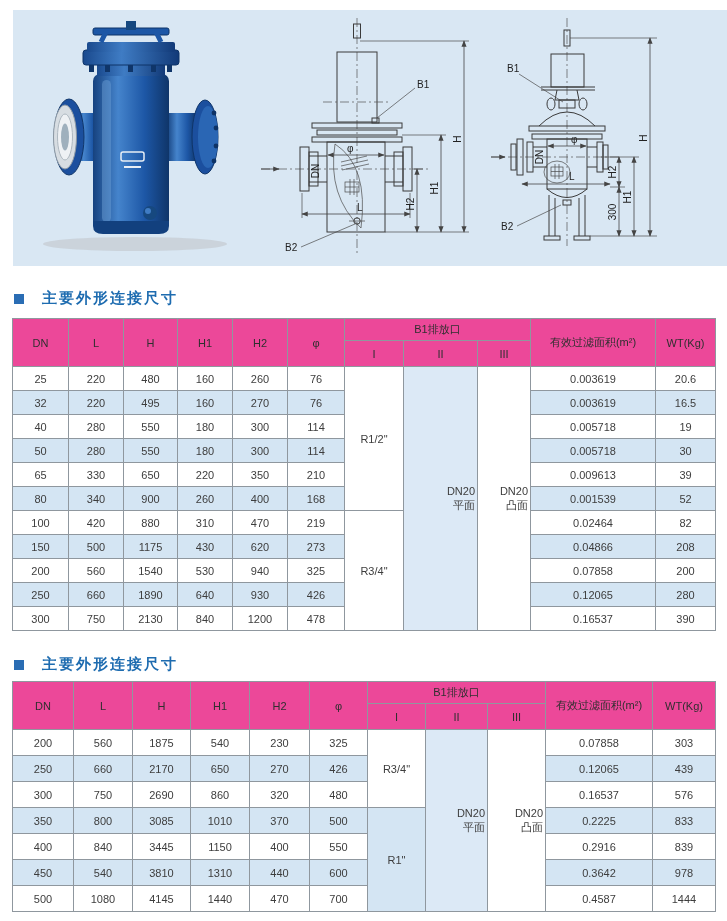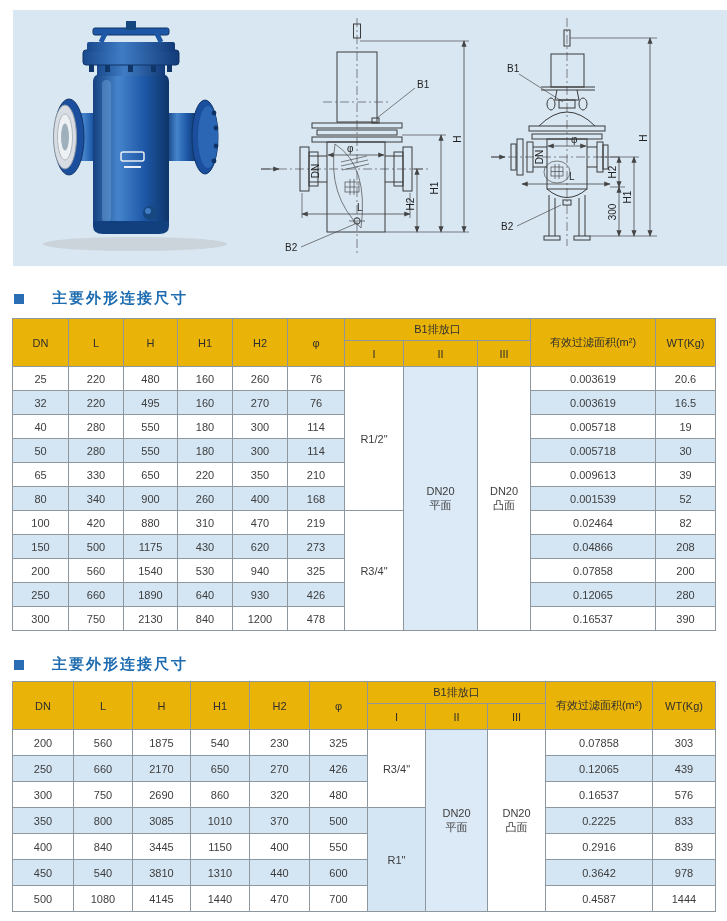--- a/index.html
+++ b/index.html
@@ -5,36 +5,36 @@
   html,body{margin:0;padding:0;background:#fff;}
   .page{position:relative;width:727px;height:921px;background:#ffffff;overflow:hidden;
         font-family:"Liberation Sans","DejaVu Sans",sans-serif;color:#3d3d3d;}
   .banner{position:absolute;left:13px;top:10px;width:714px;height:256px;background:#d9e7f3;}
   .photo{position:absolute;left:16px;top:6px;}
   .front-view{position:absolute;left:244px;top:4px;}
   .side-view{position:absolute;left:476px;top:4px;}
 
   .sec-head{position:absolute;left:14px;display:flex;align-items:center;}
   .sec-head .bullet{width:10px;height:10px;background:#2a6db4;flex:0 0 auto;}
-  .sec-head h2{margin:0 0 0 28px;font-size:15px;font-weight:bold;color:#1e6cb0;letter-spacing:2px;}
+  .sec-head h2{margin:0 0 0 18px;font-size:15px;font-weight:bold;color:#1e6cb0;letter-spacing:2px;}
   #sec1{top:289px;} #sec2{top:655px;}
 
   table.dim{position:absolute;left:12px;border-collapse:collapse;table-layout:fixed;width:703px;
             font-size:11px;}
   #tbl1{top:318px;} #tbl2{top:681px;}
   table.dim th,table.dim td{border:1px solid #8f979e;text-align:center;vertical-align:middle;
             padding:0 2px;overflow:hidden;}
-  table.dim th{background:#eab308;font-weight:normal;color:#2f2f2f;}
+  table.dim th{background:#ec4899;font-weight:normal;color:#2f2f2f;}
   table.dim thead tr.r1 th{height:21px;}
   table.dim thead tr.r2 th{height:25px;}
   #tbl1 tbody td{height:23px;} #tbl2 tbody td{height:25px;}
   table.dim tbody tr.alt td{background:#d4e5f3;}
   table.dim tbody td.mw{background:#ffffff;}
   table.dim tbody td.mb{background:#dce9f6;}
-  table.dim tbody td.pre{white-space:pre-line;line-height:1.25;}
+  table.dim tbody td.pre{white-space:pre-line;line-height:1.25;text-align:right;}
 
   
   .ln{stroke:#3b3b3b;stroke-width:1;fill:none;}
   .thin{stroke:#4a4a4a;stroke-width:0.7;fill:none;}
   .cl{stroke:#555;stroke-width:0.7;fill:none;stroke-dasharray:9 3 2 3;}
   .dim{stroke:#444;stroke-width:0.8;fill:none;}
   .dtx{font-size:10px;fill:#222;font-family:"Liberation Sans","DejaVu Sans",sans-serif;}
 </style>
 </head>
 <body>

